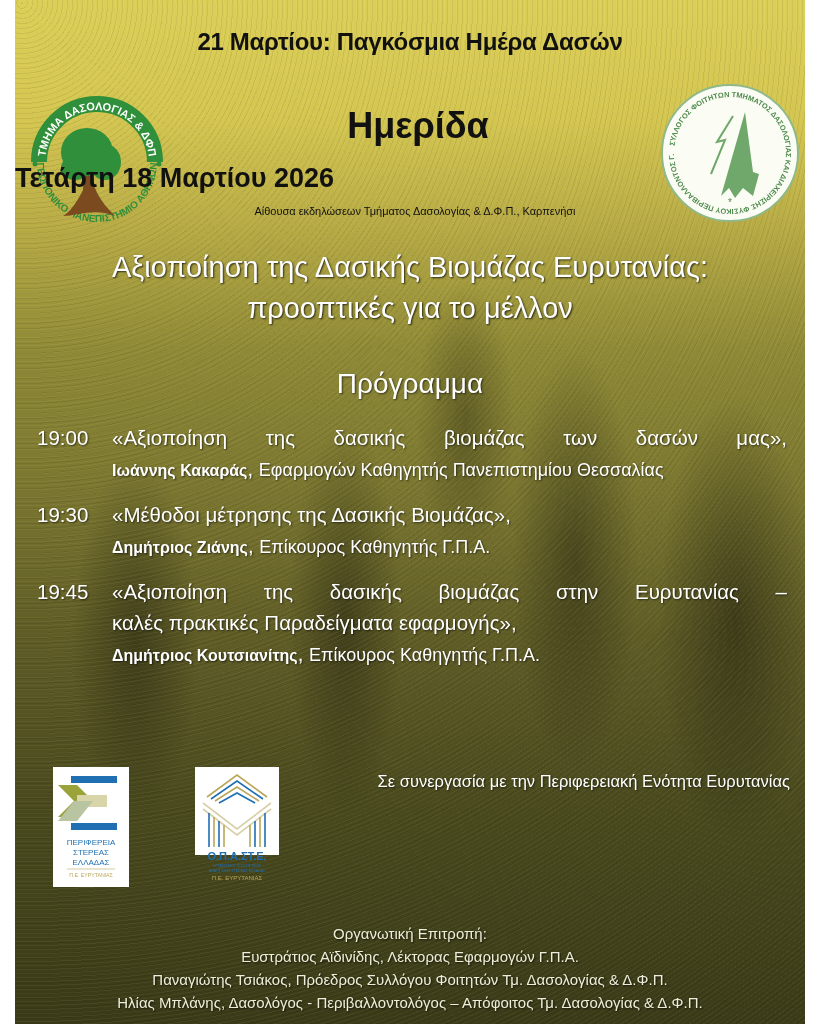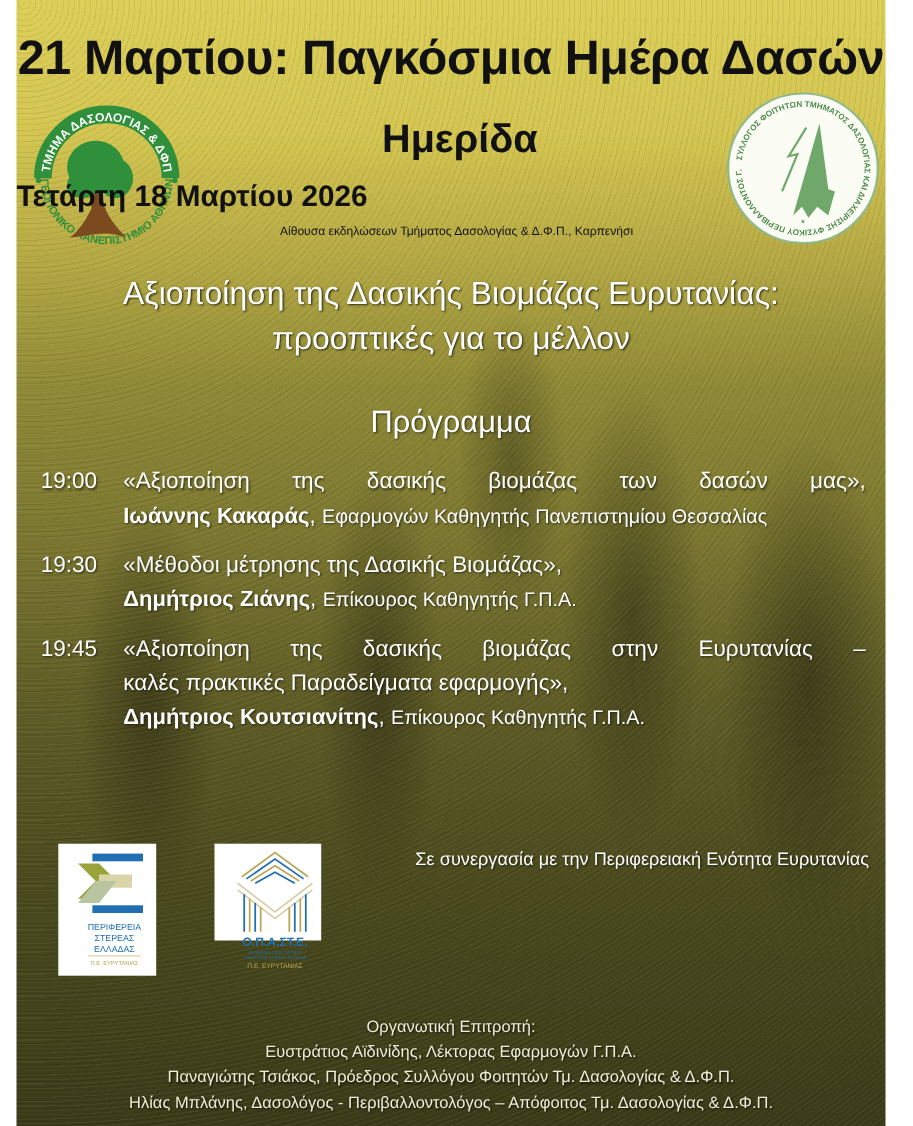--- a/index.html
+++ b/index.html
@@ -19,47 +19,47 @@
   }
   .poster::after {
     content: ""; position: absolute; inset: 0; pointer-events: none;
     background-image:
       repeating-radial-gradient(circle at 13px 17px, rgba(255,255,200,0.05) 0 1px, transparent 1px 4px),
       repeating-radial-gradient(circle at 7px 3px, rgba(0,0,0,0.07) 0 1px, transparent 1px 5px);
   }
   .abs { position: absolute; z-index: 2; }
   .title {
     left: 0; width: 790px; top: 28px; text-align: center;
-    font-size: 44px; font-weight: bold; color: #111; letter-spacing: -0.3px;
+    font-size: 24px; font-weight: bold; color: #111; letter-spacing: -0.3px;
   }
   .day-title { left: 8px; width: 790px; top: 105px; text-align: center; font-size: 36px; font-weight: bold; color: #111; }
   .date { left: 0; width: 790px; top: 163px; text-align: left; font-size: 27px; font-weight: bold; color: #111; }
   .venue { left: 140px; width: 520px; top: 205px; text-align: center; font-size: 11px; color: #111; white-space: nowrap; }
   .subtitle {
     left: 0; width: 790px; top: 247px; text-align: center; font-size: 29px; color: #fff; line-height: 41px;
     text-shadow: 1px 1px 2px rgba(0,0,0,0.75);
   }
   .program-heading {
     left: 0; width: 790px; top: 368px; text-align: center; font-size: 28px; color: #fff;
     text-shadow: 1px 1px 2px rgba(0,0,0,0.6);
   }
   .program { left: 22px; width: 750px; top: 422px; color: #fff; text-shadow: 1px 1px 2px rgba(0,0,0,0.6); }
   .item { position: relative; margin-bottom: 13px; font-size: 20.5px; line-height: 31px; }
   .item .time { position: absolute; left: 0; top: 0; }
   .item .body { margin-left: 75px; text-align: justify; }
   .item .talk { display: block; text-align: justify; text-align-last: justify; }
   .item .talk.last { text-align-last: left; }
   .item .speaker-line { display: block; }
-  .item .name { font-weight: bold; font-size: 20px; }
+  .item .name { font-weight: bold; font-size: 16px; }
   .item .role { font-size: 18px; }
   .item.justify-role .speaker-line { text-align: justify; }
   .logo-left { left: 10px; top: 90px; width: 145px; height: 145px; }
   .logo-right { left: 640px; top: 78px; width: 150px; height: 150px; }
   .partner-text { left: 275px; top: 772px; width: 500px; text-align: right; font-size: 16.5px; color: #fff; text-shadow: 1px 1px 2px rgba(0,0,0,0.6); }
-  .partner-logo { background: #fff; padding-left: 13px; }
+  .partner-logo { background: #fff; }
   .p-logo-1 { left: 38px; top: 767px; width: 76px; height: 120px; }
   .p-logo-2 { left: 160px; top: 767px; width: 84px; height: 88px; margin-left: 20px; }
   .committee {
     left: 0; width: 790px; top: 922px; text-align: center; color: #eeeed8; font-size: 15px; line-height: 23px;
     text-shadow: 1px 1px 2px rgba(0,0,0,0.7);
   }
   svg text { font-family: "Liberation Sans", "DejaVu Sans", sans-serif; }
 </style>
 </head>
 <body>

